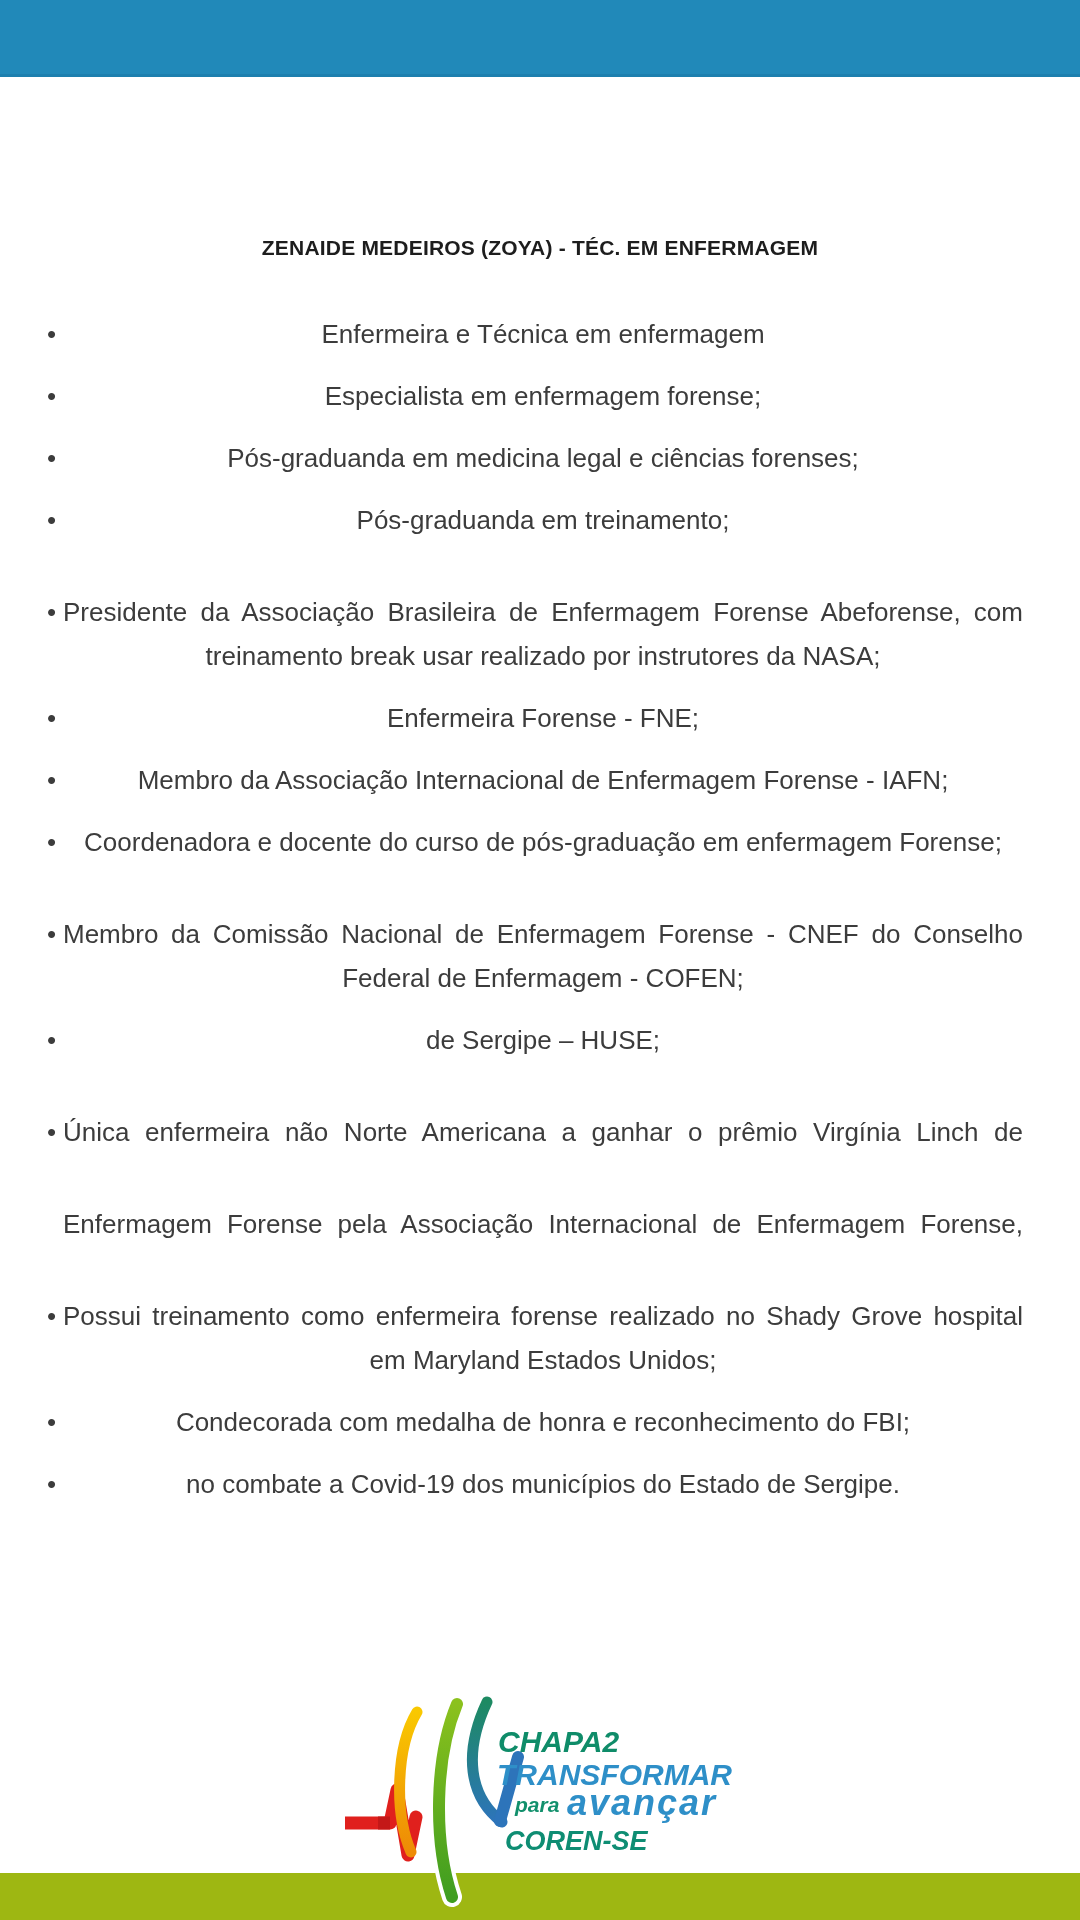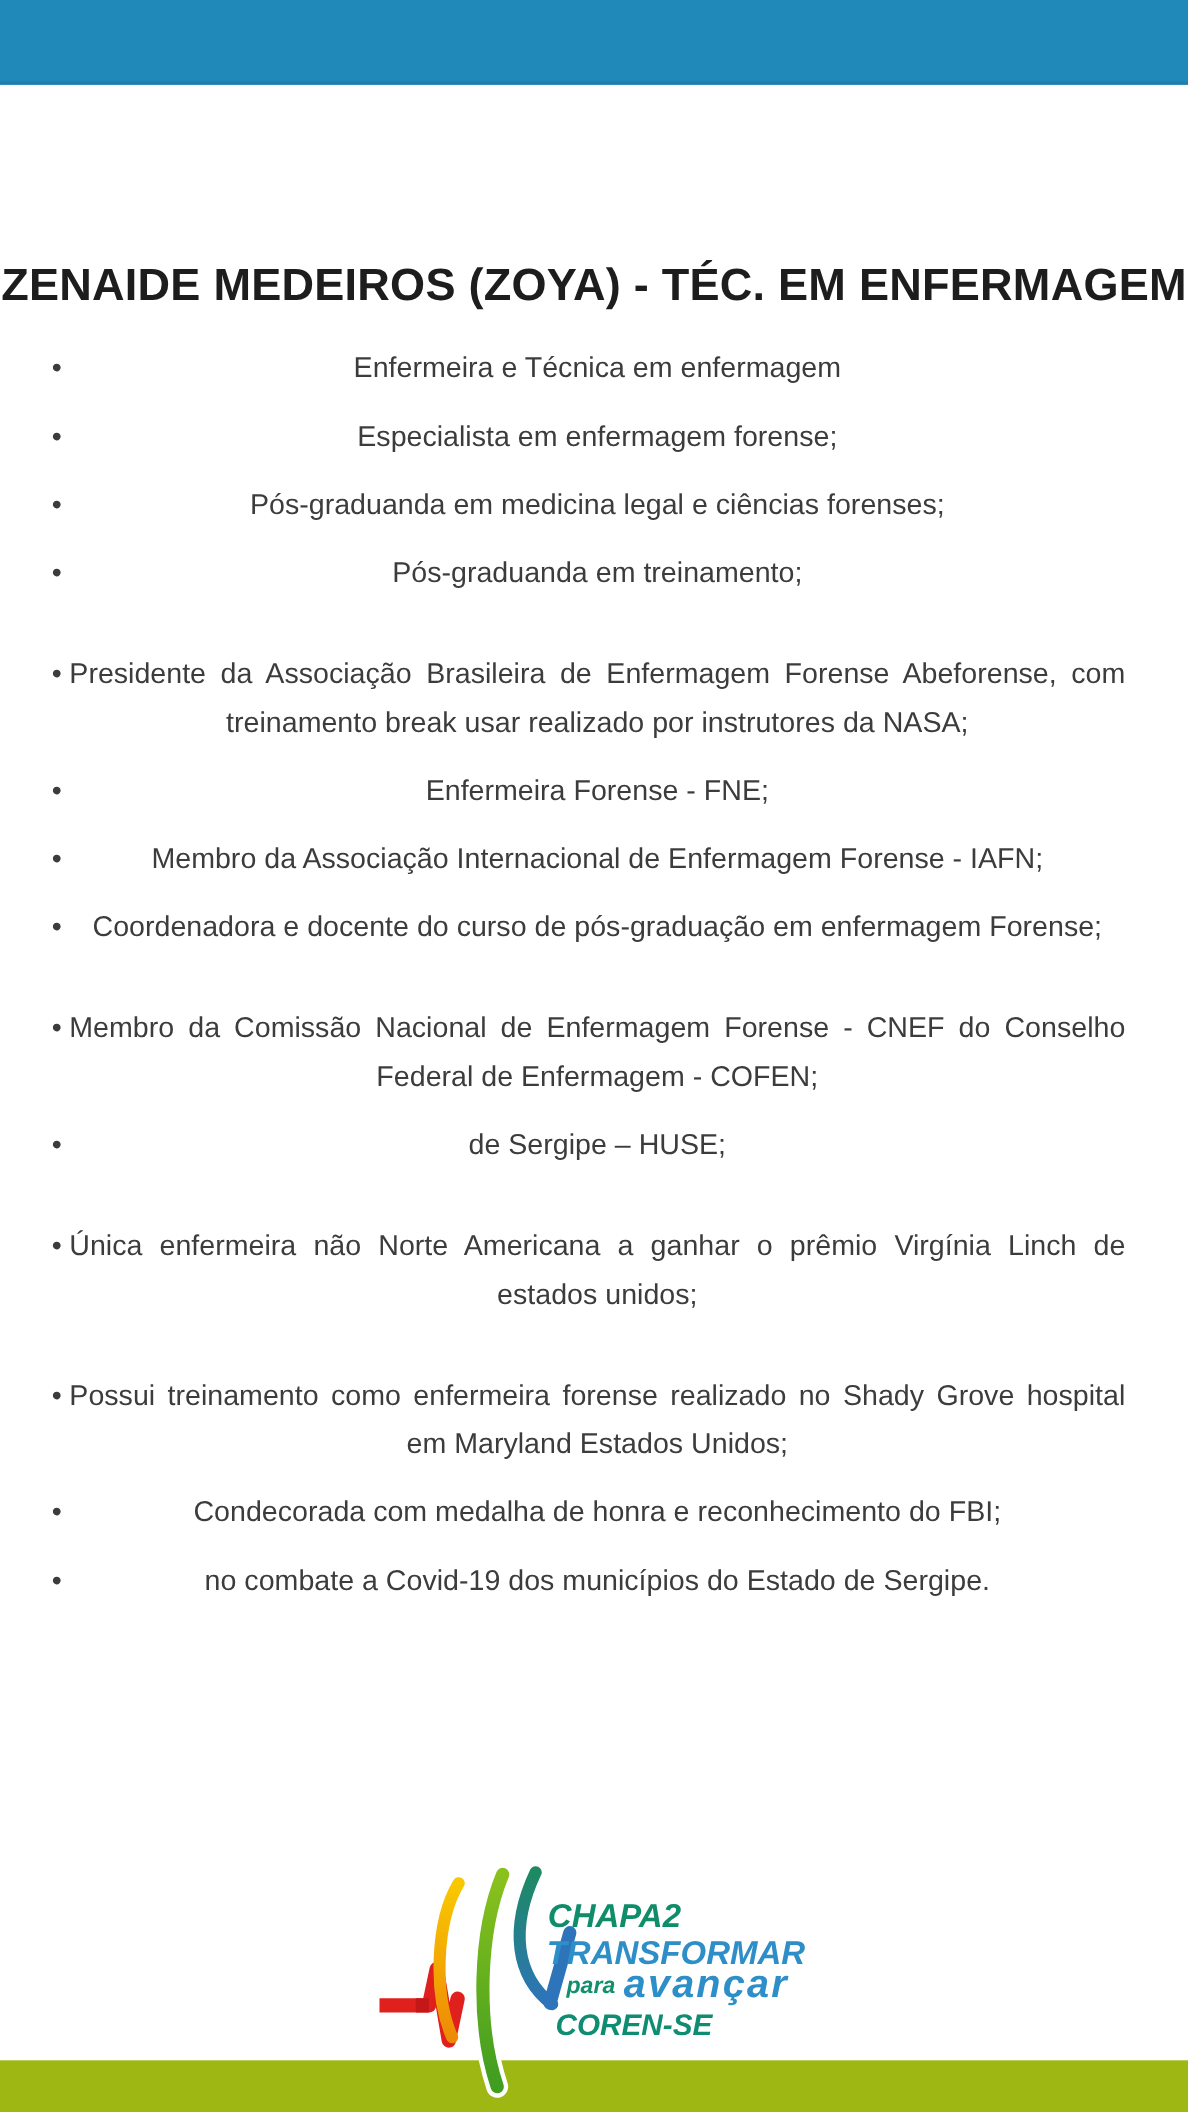--- a/index.html
+++ b/index.html
@@ -7,21 +7,21 @@
     position:relative; width:1080px; height:1920px; margin:0 auto;
     background:#ffffff; overflow:hidden;
     font-family:"Liberation Sans", sans-serif;
   }
   .topbar {
     position:absolute; top:0; left:0; width:1080px; height:74px;
     background:#2189b9; border-bottom:3px solid #1d7fae;
   }
   .title {
     position:absolute; top:236px; left:0; width:1080px; margin:0;
-    text-align:center; font-size:41px; font-weight:bold; color:#1d1d1d;
+    text-align:center; font-size:21px; font-weight:bold; color:#1d1d1d;
     letter-spacing:0.2px;
   }
   .blist {
     position:absolute; top:312px; left:47px; width:976px;
     margin:0; padding:0; list-style:none;
     font-size:26px; color:#3c3c3c; line-height:44px;
   }
   .item { position:relative; padding-left:16px; margin-bottom:18px; }
   .blt { position:absolute; left:0; top:0; }
   .jl { text-align:justify; text-align-last:justify;margin-top:48px; }
@@ -93,21 +93,21 @@
     </li>
 
     <li class="item">
       <span class="blt">•</span>
       <div class="ll">de Sergipe – HUSE;</div>
     </li>
 
     <li class="item">
       <span class="blt">•</span>
       <div class="jl">Única enfermeira não Norte Americana a ganhar o prêmio Virgínia Linch de</div>
-      <div class="ll">estados unidos;</div>
+      <div class="jl">Enfermagem Forense pela Associação Internacional de Enfermagem Forense,</div>
     </li>
 
     <li class="item">
       <span class="blt">•</span>
       <div class="jl">Possui treinamento como enfermeira forense realizado no Shady Grove hospital</div>
       <div class="ll">em Maryland Estados Unidos;</div>
     </li>
 
     <li class="item">
       <span class="blt">•</span>

